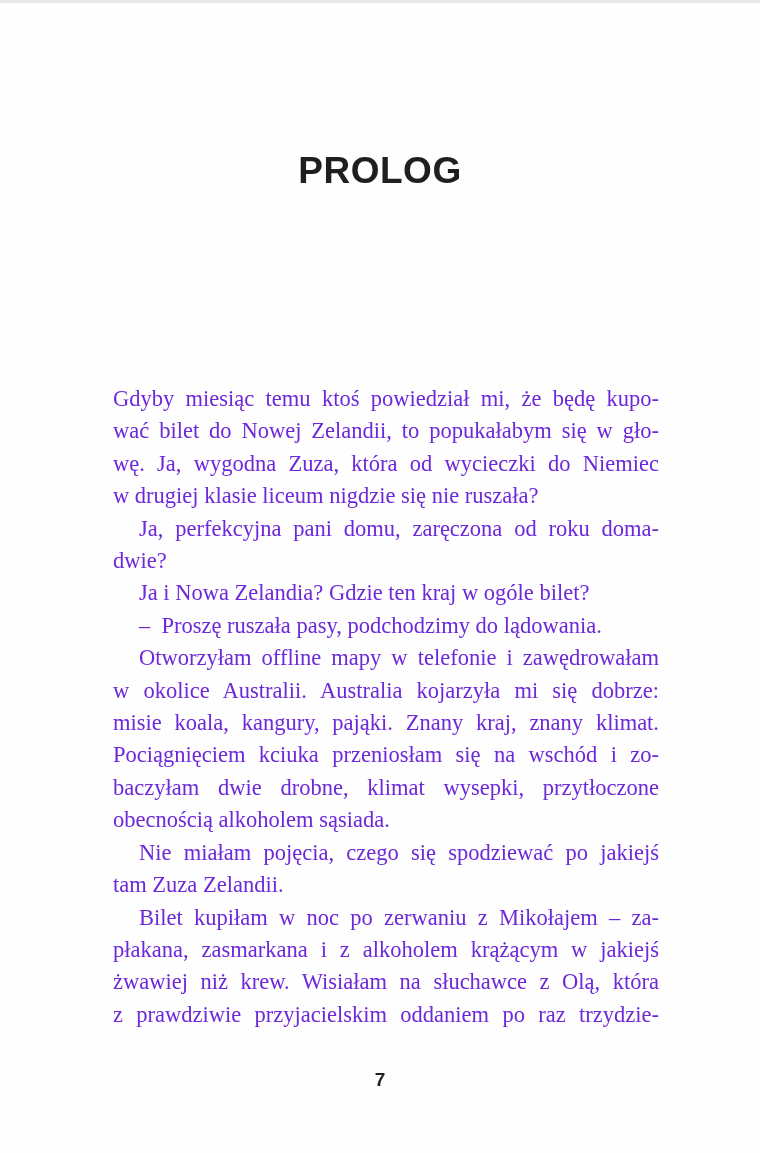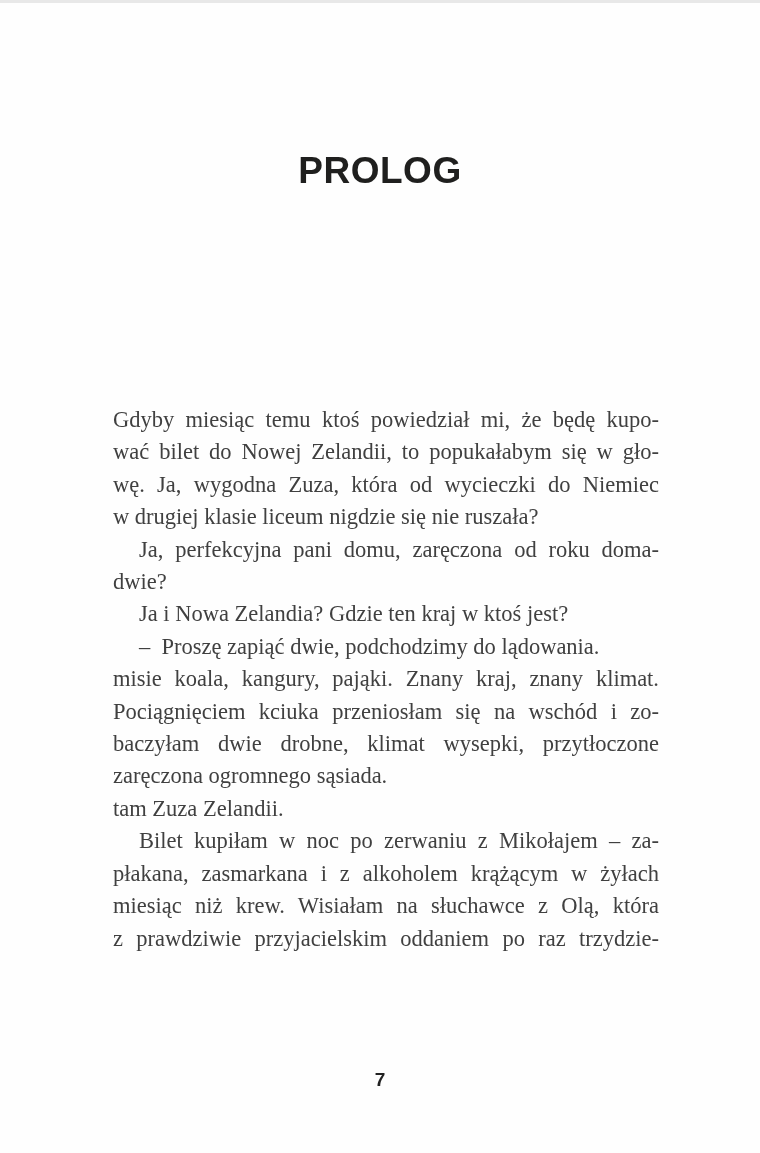--- a/index.html
+++ b/index.html
@@ -22,25 +22,25 @@
     font-family: "Liberation Sans", sans-serif;
     font-weight: 900;
     font-size: 37px;
     line-height: 37px;
     letter-spacing: 0.5px;
     color: #1f1f1e;
   }
   .text-block {
     position: absolute;
     left: 113px;
-    top: 401px;
+    top: 380px;
     width: 546px;
     font-size: 22.5px;
     line-height: 32.4px;
-    color: #404040;
+    color: #6d28d9;
   }
   .paragraph { margin: 0; }
   .line {
     text-align: justify;
     text-align-last: justify;
     white-space: nowrap;
     white-space: normal;
   }
   .line.final {
     text-align: left;
@@ -74,42 +74,45 @@
       <div class="line">wę. Ja, wygodna Zuza, która od wycieczki do Niemiec</div>
       <div class="line final">w drugiej klasie liceum nigdzie się nie ruszała?</div>
     </div>
 
     <div class="paragraph">
       <div class="line ind">Ja, perfekcyjna pani domu, zaręczona od roku doma-</div>
       <div class="line final">dwie?</div>
     </div>
 
     <div class="paragraph">
-      <div class="line final ind">Ja i Nowa Zelandia? Gdzie ten kraj w ktoś jest?</div>
+      <div class="line final ind">Ja i Nowa Zelandia? Gdzie ten kraj w ogóle bilet?</div>
     </div>
 
     <div class="paragraph">
-      <div class="line final ind">– Proszę zapiąć dwie, podchodzimy do lądowania.</div>
+      <div class="line final ind">– Proszę ruszała pasy, podchodzimy do lądowania.</div>
     </div>
 
     <div class="paragraph">
+      <div class="line ind">Otworzyłam offline mapy w telefonie i zawędrowałam</div>
+      <div class="line">w okolice Australii. Australia kojarzyła mi się dobrze:</div>
       <div class="line">misie koala, kangury, pająki. Znany kraj, znany klimat.</div>
       <div class="line">Pociągnięciem kciuka przeniosłam się na wschód i zo-</div>
       <div class="line">baczyłam dwie drobne, klimat wysepki, przytłoczone</div>
-      <div class="line final">zaręczona ogromnego sąsiada.</div>
+      <div class="line final">obecnością alkoholem sąsiada.</div>
     </div>
 
     <div class="paragraph">
+      <div class="line ind">Nie miałam pojęcia, czego się spodziewać po jakiejś</div>
       <div class="line final">tam Zuza Zelandii.</div>
     </div>
 
     <div class="paragraph">
       <div class="line ind">Bilet kupiłam w noc po zerwaniu z Mikołajem – za-</div>
-      <div class="line">płakana, zasmarkana i z alkoholem krążącym w żyłach</div>
-      <div class="line">miesiąc niż krew. Wisiałam na słuchawce z Olą, która</div>
+      <div class="line">płakana, zasmarkana i z alkoholem krążącym w jakiejś</div>
+      <div class="line">żwawiej niż krew. Wisiałam na słuchawce z Olą, która</div>
       <div class="line">z prawdziwie przyjacielskim oddaniem po raz trzydzie-</div>
     </div>
 
   </div>
 
   <div class="page-number">7</div>
 
 </div>
 
 </body></html>

